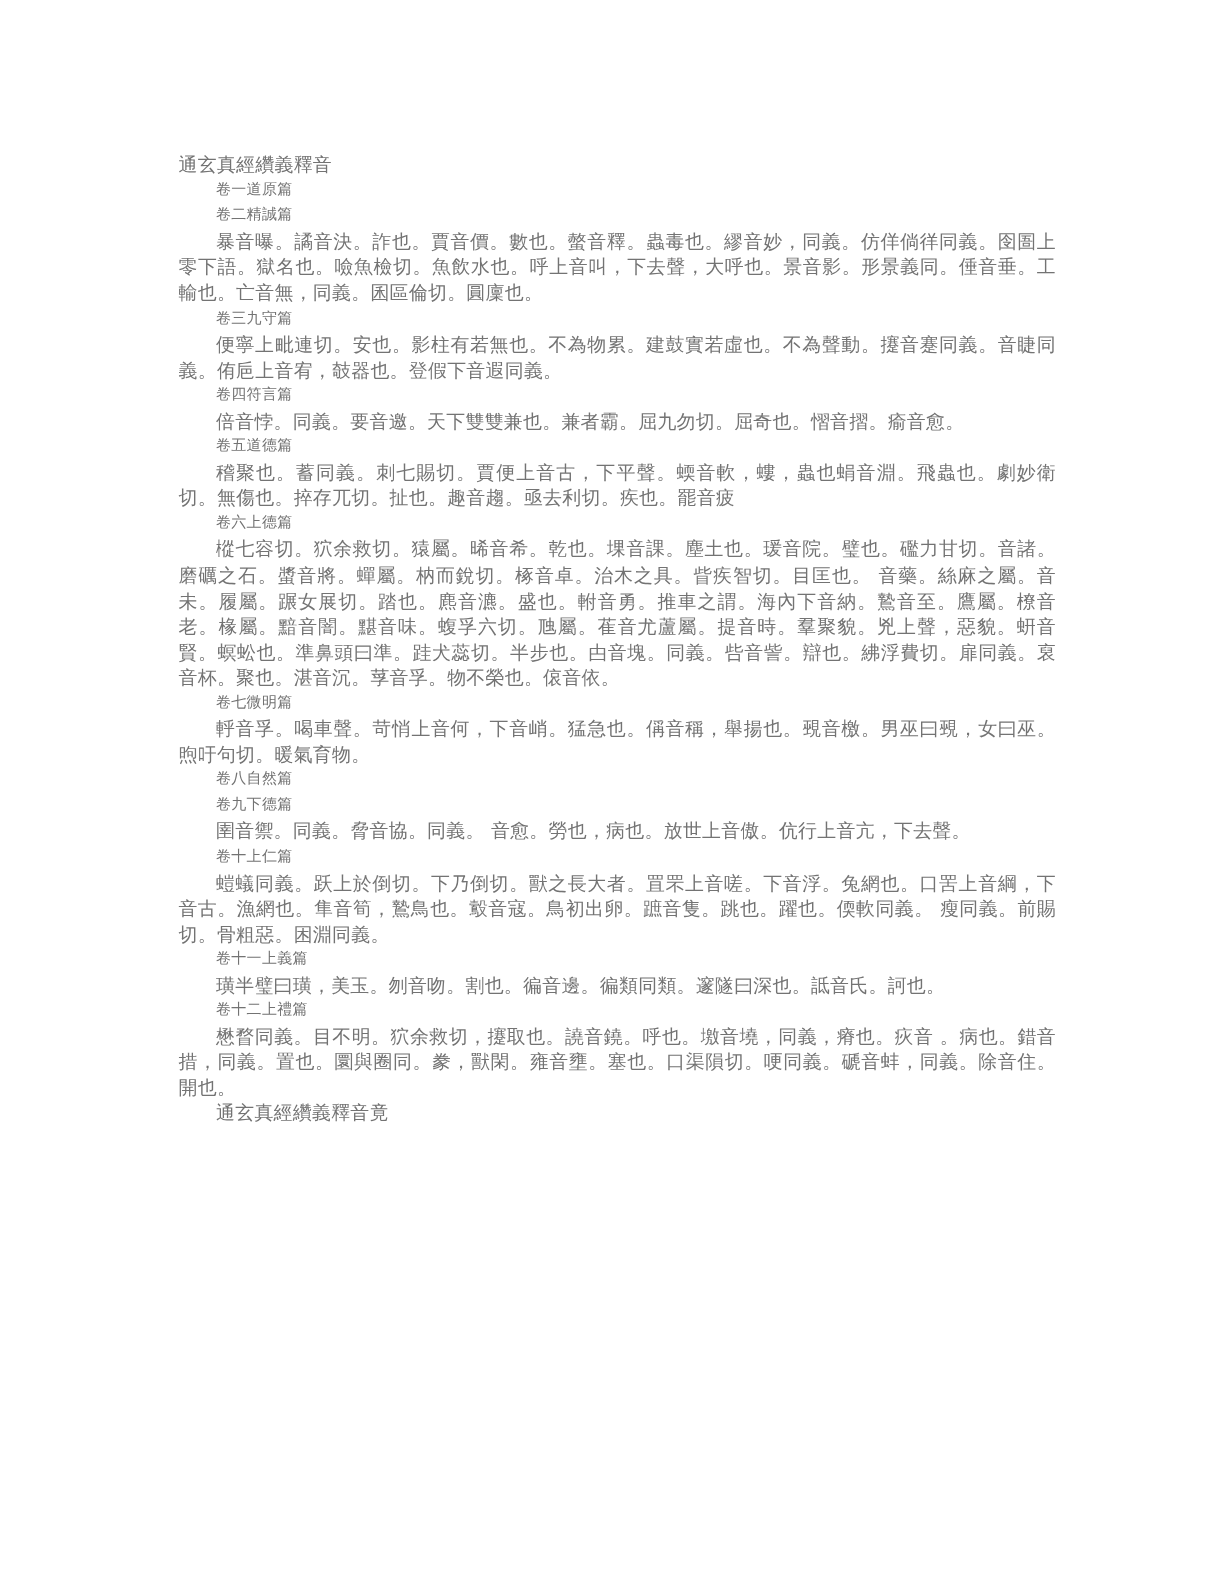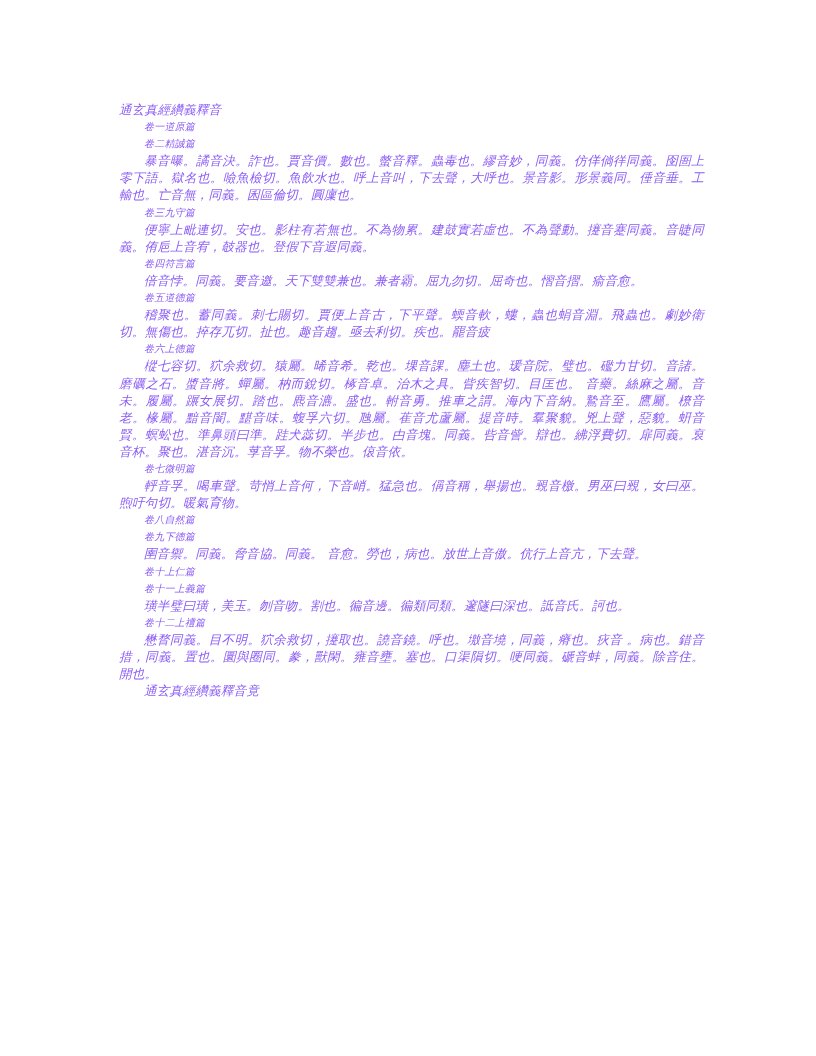--- a/index.html
+++ b/index.html
@@ -5,23 +5,22 @@
   html, body { margin: 0; padding: 0; background: #ffffff; }
   body { width: 816px; height: 1056px; position: relative; overflow: hidden; }
   .page {
     position: absolute;
     left: 119px;
     top: 101px;
     width: 585px;
     font-family: "DejaVu Serif", "Liberation Serif", serif;
     font-size: 12.6px;
     line-height: 17.1px;
-    color: #8b5cf6;
+    color: #737373;
     letter-spacing: 0.2px;
-    font-style: italic;
   }
   .title { margin: 0; font-size: 12.6px; font-weight: normal; }
   .section-heading { margin: 0; padding-left: 25px; font-size: 10px; font-weight: normal; }
   .section-body { margin: 0; text-indent: 25px; text-align: justify; word-break: break-all; }
   .end-title { margin: 0; padding-left: 25px; }
 </style>
 </head>
 <body>
 
 <div class="page">
@@ -46,20 +45,21 @@
 
   <p class="section-heading">卷七微明篇</p>
   <p class="section-body">軤音孚。喝車聲。苛悄上音何，下音峭。猛急也。偁音稱，舉揚也。覡音檄。男巫曰覡，女曰巫。煦吁句切。暖氣育物。</p>
 
   <p class="section-heading">卷八自然篇</p>
 
   <p class="section-heading">卷九下德篇</p>
   <p class="section-body">圉音禦。同義。脅音協。同義。 音愈。勞也，病也。放世上音傲。伉行上音亢，下去聲。</p>
 
   <p class="section-heading">卷十上仁篇</p>
+  <p class="section-body">螘蟻同義。跃上於倒切。下乃倒切。獸之長大者。罝罘上音嗟。下音浮。兔網也。口罟上音綱，下音古。漁網也。隼音筍，鷙鳥也。鷇音寇。鳥初出卵。蹠音隻。跳也。躍也。偄軟同義。 瘦同義。前賜切。骨粗惡。困淵同義。</p>
 
   <p class="section-heading">卷十一上義篇</p>
   <p class="section-body">璜半璧曰璜，美玉。刎音吻。割也。徧音邊。徧類同類。邃隧曰深也。詆音氏。訶也。</p>
 
   <p class="section-heading">卷十二上禮篇</p>
   <p class="section-body">懋瞀同義。目不明。狖余救切，攓取也。譊音鐃。呼也。墽音墝，同義，瘠也。疢音 。病也。錯音措，同義。置也。圜與圈同。豢，獸閑。雍音壅。塞也。口渠隕切。哽同義。磃音蚌，同義。除音住。開也。</p>
 
   <p class="end-title">通玄真經纘義釋音竟</p>
 </div>
 

